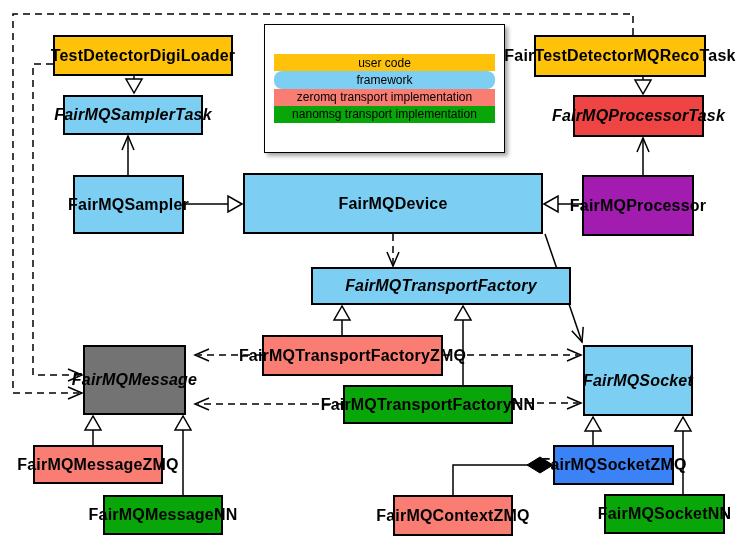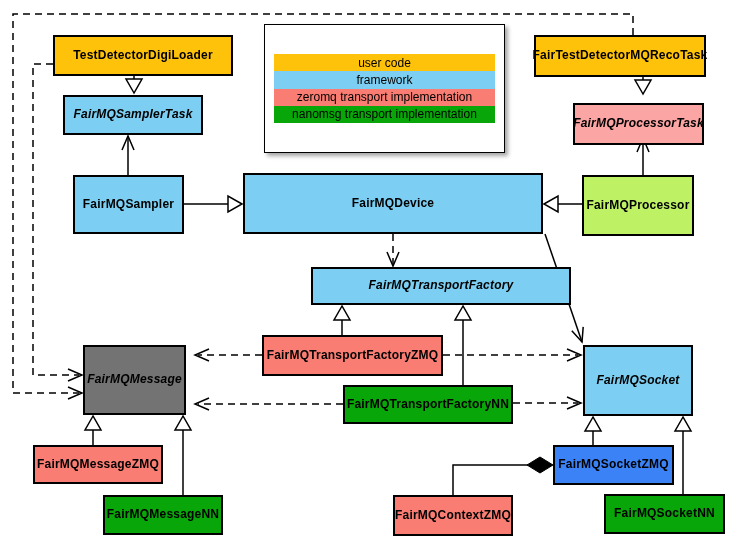--- a/index.html
+++ b/index.html
@@ -4,21 +4,21 @@
 <style>
   html,body{margin:0;padding:0;background:#fff;}
   #canvas{
     position:relative;width:748px;height:549px;background:#ffffff;
     font-family:"Liberation Sans","DejaVu Sans",sans-serif;overflow:hidden;
   }
   #wires{position:absolute;left:0;top:0;width:748px;height:549px;}
   .node{
     position:absolute;box-sizing:border-box;border:2px solid #000;
     display:flex;align-items:center;justify-content:center;text-align:center;
-    font-size:12px;font-weight:700;color:#000;letter-spacing:.2px;line-height:1.1;
+    font-size:16px;font-weight:700;color:#000;letter-spacing:.2px;line-height:1.1;
   }
   .abstract{font-style:italic;}
   .legend{
     position:absolute;box-sizing:border-box;background:#fff;border:1.5px solid #000;
     box-shadow:3px 3px 4px rgba(0,0,0,.35);
     display:flex;flex-direction:column;justify-content:space-between;
     padding:29px 9px;
   }
   .legend-bar{
     height:19px;display:flex;align-items:center;justify-content:center;
@@ -137,38 +137,38 @@
     </g>
 
     <g>
       <polyline points="453,495 453,465 528,465"></polyline>
       <polygon class="diamond" points="527,465 540,457 553,465 540,473"></polygon>
     </g>
   </svg>
 
   <div class="legend" style="left:264px;top:24px;width:241px;height:129px;">
     <div class="legend-bar" style="background-color: rgb(255, 194, 10);">user code</div>
-    <div class="legend-bar" style="background-color: rgb(124, 207, 242);">framework</div>
+    <div class="legend-bar" style="background-color: rgb(124, 207, 242); border-radius: 8px;">framework</div>
     <div class="legend-bar" style="background-color: rgb(250, 125, 115);">zeromq transport implementation</div>
     <div class="legend-bar" style="background-color: rgb(9, 166, 9);">nanomsg transport implementation</div>
   </div>
 
   <div class="node" style="left: 53px; top: 35px; width: 180px; height: 41px; background-color: rgb(255, 194, 10);">TestDetectorDigiLoader</div>
 
   <div class="node" style="left: 534px; top: 35px; width: 172px; height: 42px; background-color: rgb(255, 194, 10);">FairTestDetectorMQRecoTask</div>
 
   <div class="node abstract" style="left: 63px; top: 95px; width: 140px; height: 40px; background-color: rgb(124, 207, 242);">FairMQSamplerTask</div>
 
-  <div class="node abstract" style="left: 573px; top: 95px; width: 131px; height: 42px; background-color: #fca5a5; margin-top: 8px;">FairMQProcessorTask</div>
+  <div class="node abstract" style="left: 573px; top: 95px; width: 131px; height: 42px; background-color: #ef4444;">FairMQProcessorTask</div>
 
   <div class="node" style="left: 73px; top: 175px; width: 111px; height: 59px; background-color: rgb(124, 207, 242);">FairMQSampler</div>
 
   <div class="node" style="left: 243px; top: 173px; width: 300px; height: 61px; background-color: rgb(124, 207, 242);">FairMQDevice</div>
 
-  <div class="node" style="left: 582px; top: 175px; width: 112px; height: 61px; background-color: #bef264;">FairMQProcessor</div>
+  <div class="node" style="left: 582px; top: 175px; width: 112px; height: 61px; background-color: #a21caf;">FairMQProcessor</div>
 
   <div class="node abstract" style="left: 263px; top: 267px; width: 260px; height: 38px; background-color: rgb(124, 207, 242); margin-left: 48px;">FairMQTransportFactory</div>
 
   <div class="node" style="left: 262px; top: 335px; width: 181px; height: 41px; background-color: rgb(250, 125, 115);">FairMQTransportFactoryZMQ</div>
 
   <div class="node" style="left: 343px; top: 385px; width: 170px; height: 39px; background-color: rgb(9, 166, 9);">FairMQTransportFactoryNN</div>
 
   <div class="node abstract" style="left: 83px; top: 345px; width: 103px; height: 70px; background-color: #737373;">FairMQMessage</div>
 
   <div class="node abstract" style="left: 583px; top: 345px; width: 110px; height: 71px; background-color: rgb(124, 207, 242);">FairMQSocket</div>

